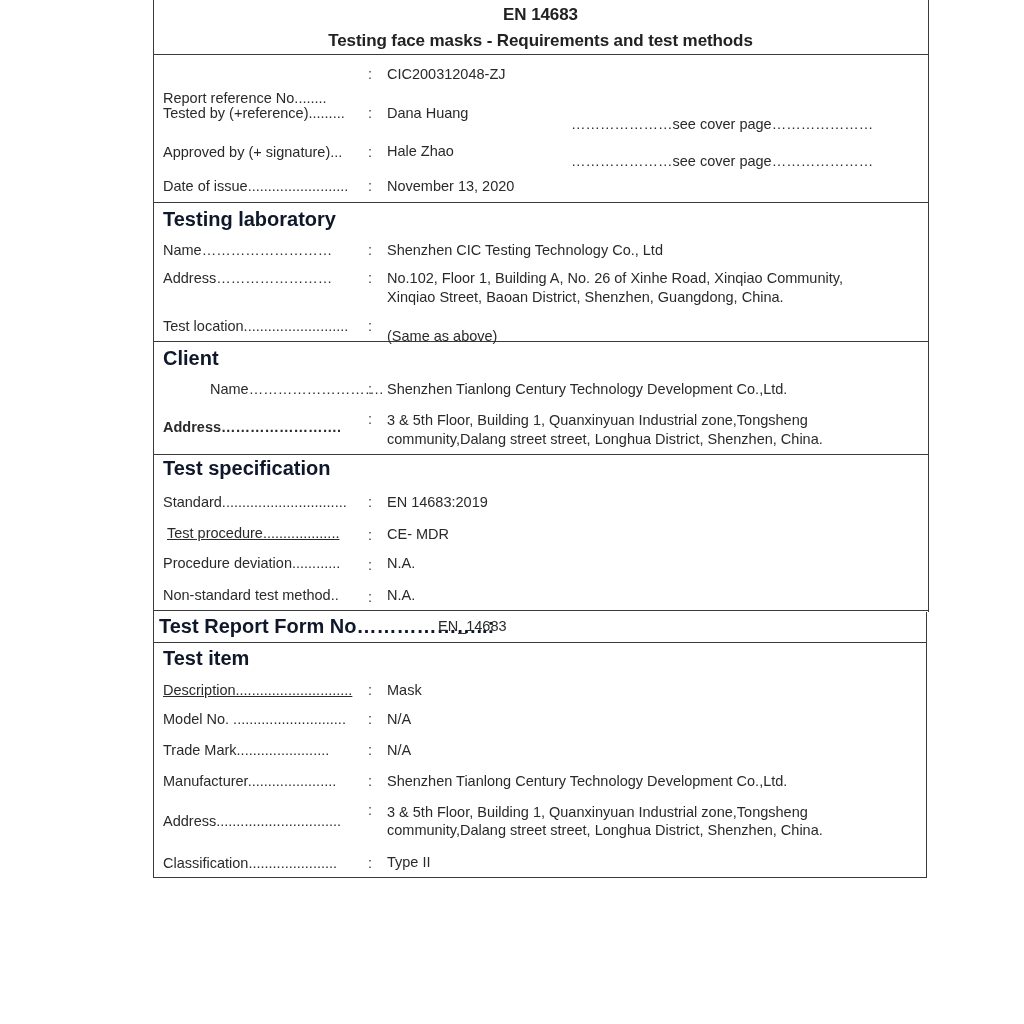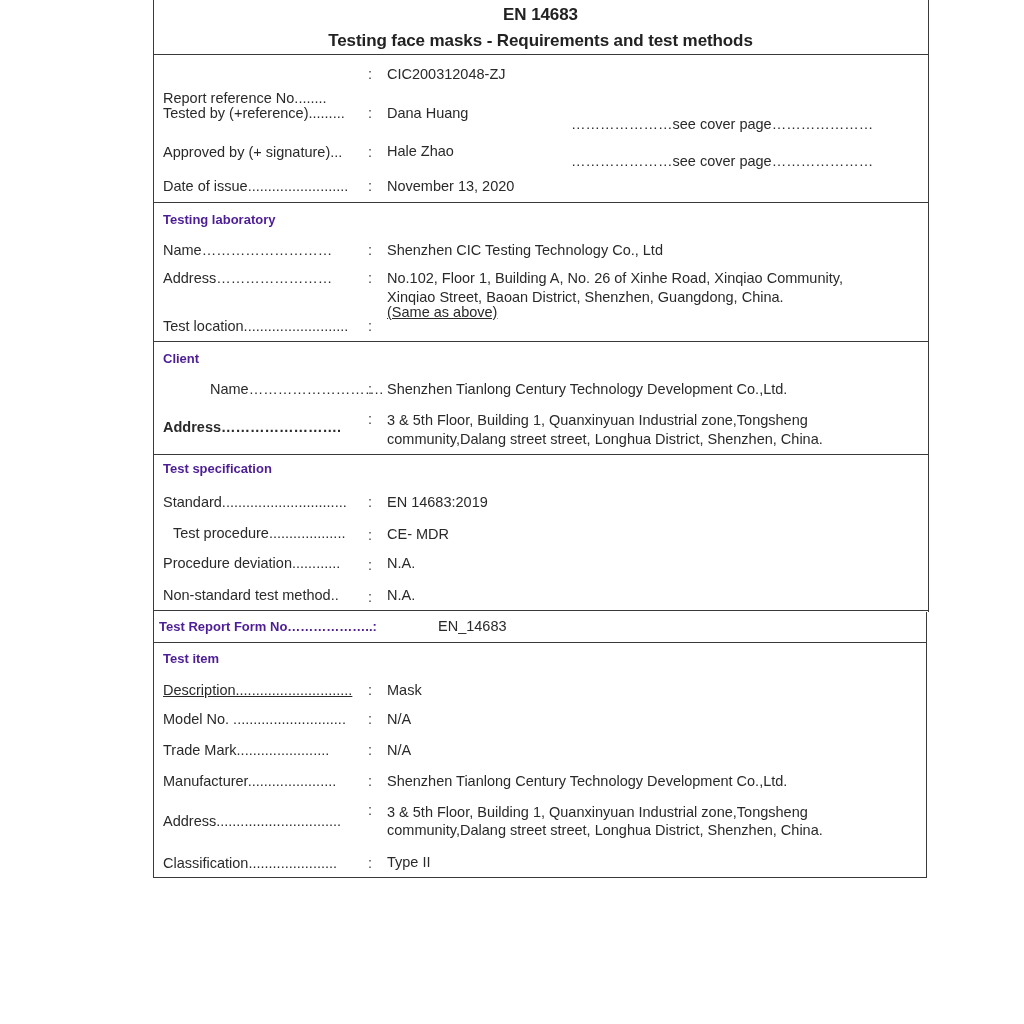--- a/index.html
+++ b/index.html
@@ -2,21 +2,21 @@
 <html><head>
   <meta charset="utf-8">
   <style>
     html, body { margin: 0; padding: 0; background: #ffffff; }
     body { width: 1024px; height: 1024px; position: relative; overflow: hidden;
            font-family: "Liberation Sans", "DejaVu Sans", sans-serif; color: #2a2a2a; }
     .box { position: absolute; border-left: 1.5px solid #3a3a3a; border-right: 1.5px solid #3a3a3a; box-sizing: border-box; }
     .hline { position: absolute; height: 0; border-top: 1.5px solid #3a3a3a; }
     .txt { position: absolute; font-size: 14.5px; white-space: nowrap; line-height: 17px; }
     .title { position: absolute; left: 153px; width: 775px; text-align: center; font-weight: bold; font-size: 17px; color: #222; letter-spacing: -0.1px; }
-    .hdr { font-weight: bold; font-size: 13px; color: #4c1d95; }
+    .hdr { font-weight: bold; font-size: 20px; color: #0f172a; }
     .colon { position: absolute; font-size: 14.5px; color: #444; }
   </style>
 </head>
 <body>
 
 <div class="box" style="left:153px; top:0; width:776px; height:612px;"></div>
 <div class="box" style="left:153px; top:612px; width:774px; height:266px;"></div>
 
 <div class="hline" style="left:153px; width:776px; top:54px;"></div>
 <div class="hline" style="left:153px; width:776px; top:202px;"></div>
@@ -53,40 +53,40 @@
 <div class="colon" style="left:368px; top:242px;">:</div>
 <div class="txt" style="left:387px; top:242px;">Shenzhen CIC Testing Technology Co., Ltd</div>
 
 <div class="txt" style="left:163px; top:270px;">Address……………………</div>
 <div class="colon" style="left:368px; top:270px;">:</div>
 <div class="txt" style="left:387px; top:270px;">No.102, Floor 1, Building  A, No. 26 of Xinhe Road, Xinqiao Community,</div>
 <div class="txt" style="left:387px; top:289px;">Xinqiao Street, Baoan District, Shenzhen, Guangdong, China.</div>
 
 <div class="txt" style="left:163px; top:318px;">Test location..........................</div>
 <div class="colon" style="left:368px; top:318px;">:</div>
-<div class="txt" style="left:387px; top:304px;text-decoration:underline;">(Same as above)</div>
+<div class="txt" style="left:387px; top:328px;">(Same as above)</div>
 
 <div class="txt hdr" style="left:163px; top:350px;">Client</div>
 
 <div class="txt" style="left:163px; top:381px;margin-left:47px;">Name……………………….</div>
 <div class="colon" style="left:368px; top:381px;">:</div>
 <div class="txt" style="left:387px; top:381px;">Shenzhen Tianlong Century Technology Development Co.,Ltd.</div>
 
 <div class="txt" style="left:163px; top:419px;font-weight:bold;">Address…………………….</div>
 <div class="colon" style="left:368px; top:411px;">:</div>
 <div class="txt" style="left:387px; top:412px;">3 &amp; 5th Floor, Building 1, Quanxinyuan Industrial zone,Tongsheng</div>
 <div class="txt" style="left:387px; top:431px;">community,Dalang street street, Longhua District, Shenzhen, China.</div>
 
 <div class="txt hdr" style="left:163px; top:460px;">Test specification</div>
 
 <div class="txt" style="left:163px; top:494px;">Standard...............................</div>
 <div class="colon" style="left:368px; top:494px;">:</div>
 <div class="txt" style="left:387px; top:494px;">EN 14683:2019</div>
 
-<div class="txt" style="left:173px; top:525px;">Test procedure...................</div>
+<div class="txt" style="left:167px; top:525px;text-decoration:underline;">Test procedure...................</div>
 <div class="colon" style="left:368px; top:527px;">:</div>
 <div class="txt" style="left:387px; top:526px;">CE- MDR</div>
 
 <div class="txt" style="left:163px; top:555px;">Procedure deviation............</div>
 <div class="colon" style="left:368px; top:557px;">:</div>
 <div class="txt" style="left:387px; top:555px;">N.A.</div>
 
 <div class="txt" style="left:163px; top:587px;">Non-standard test method..</div>
 <div class="colon" style="left:368px; top:589px;">:</div>
 <div class="txt" style="left:387px; top:587px;">N.A.</div>

